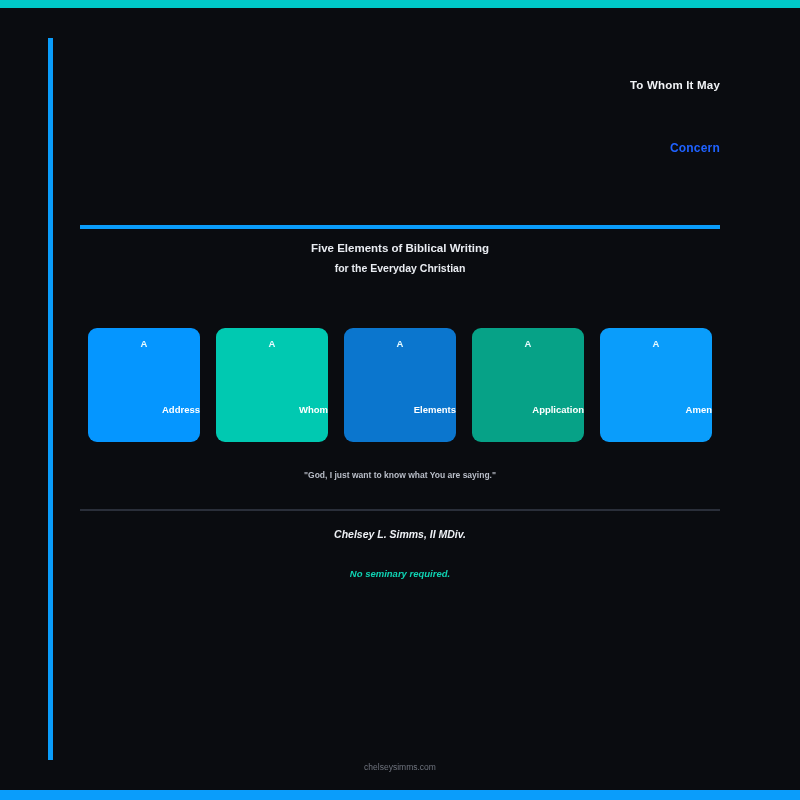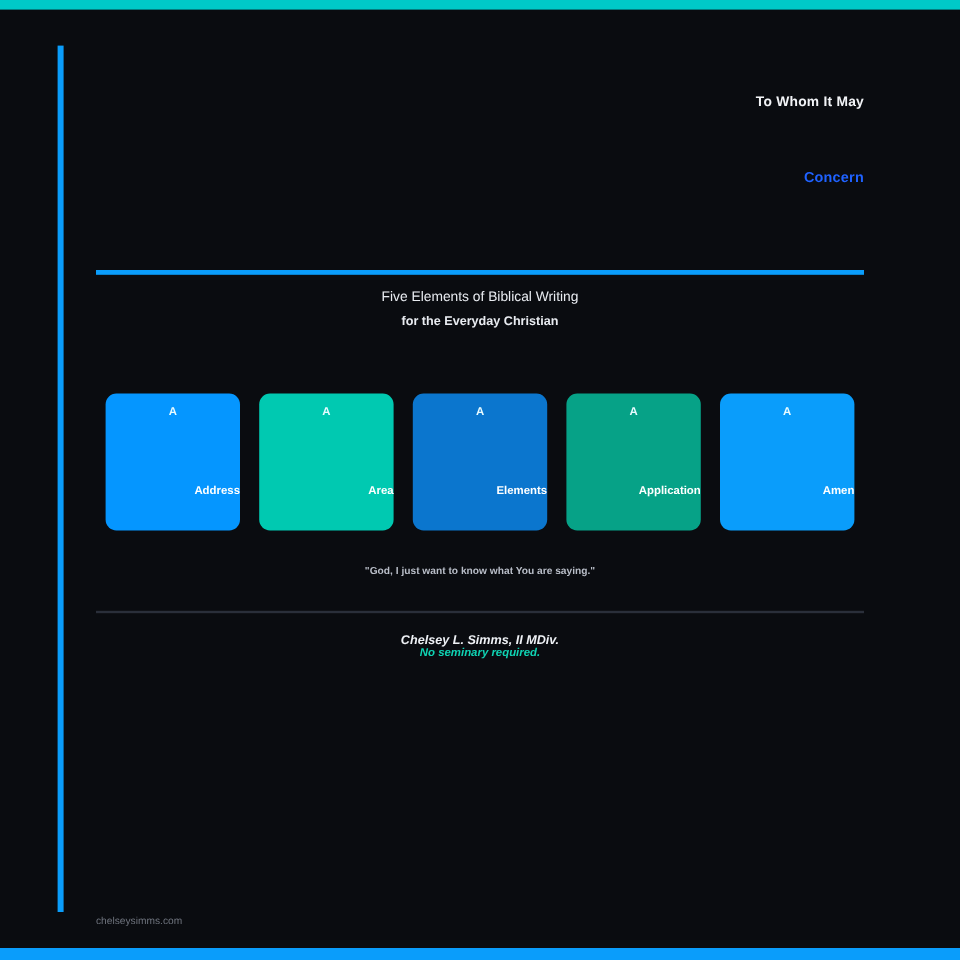--- a/index.html
+++ b/index.html
@@ -82,21 +82,21 @@
   .title-block {
     position: absolute;
     left: 80px;
     top: 243px;
     width: 640px;
     text-align: center;
   }
   .title-main {
     color: #e9ecf1;
     font-size: 11.5px;
-    font-weight: normal;
+    font-weight: bold;
     line-height: 1;
   }
   .title-sub {
     color: #e9ecf1;
     font-size: 10.5px;
     font-weight: bold;
     margin-top: 8px;
     line-height: 1;
   }
   
@@ -171,28 +171,30 @@
   .sig-name {
     color: #eef1f5;
     font-size: 10.5px;
     font-weight: bold;
     line-height: 1;
   }
   .sig-tag {
     color: #0fd3b3;
     font-size: 9.5px;
     font-weight: bold;
+    margin-top: 29px;
     line-height: 1;
   }
   
   .site-footer {
     position: absolute;
     left: 80px;
     top: 763px;
     width: 640px;
+    text-align: center;
     color: #6f747e;
     font-size: 8.5px;
     line-height: 1;
   }
 </style>
 </head>
 <body style="background: rgb(10, 12, 16);">
 
 <div class="page">
 
@@ -212,21 +214,21 @@
     <div class="title-sub">for the Everyday Christian</div>
   </div>
 
   <div class="cards">
     <div class="card" style="background: rgb(5, 150, 255);">
       <div class="card-letter">A</div>
       <div class="card-label">Address</div>
     </div>
     <div class="card" style="background: rgb(0, 201, 177);">
       <div class="card-letter">A</div>
-      <div class="card-label">Area</div>
+      <div class="card-label">Whom</div>
     </div>
     <div class="card" style="background: rgb(11, 118, 206);">
       <div class="card-letter">A</div>
       <div class="card-label">Elements</div>
     </div>
     <div class="card" style="background: rgb(6, 162, 135);">
       <div class="card-letter">A</div>
       <div class="card-label">Application</div>
     </div>
     <div class="card" style="background: rgb(10, 157, 251);">

